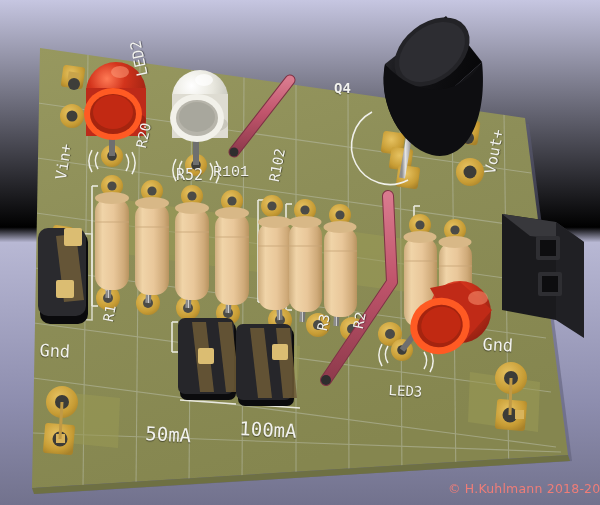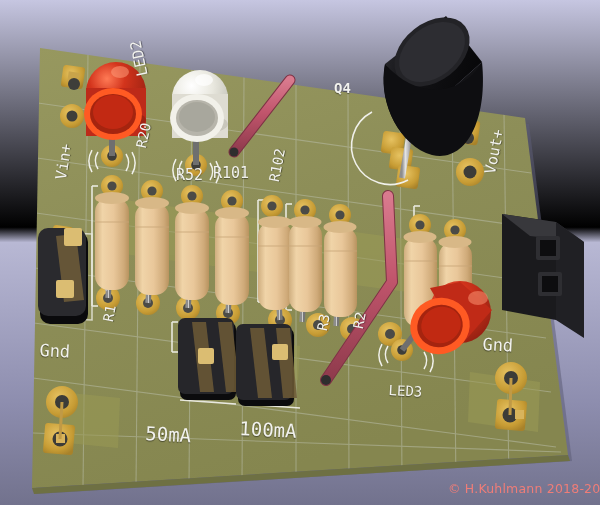--- a/index.html
+++ b/index.html
@@ -19,21 +19,21 @@
   
   .silk{
     position:absolute;color:#f2f2ee;
     font-family:"DejaVu Sans Mono","Liberation Mono",monospace;
     white-space:nowrap;text-shadow:0 1px 1px rgba(0,0,0,.45);
     pointer-events:none;
   }
   .s-led2 {left:134px;top:78px;font-size:15px;transform:rotate(-102deg);transform-origin:0 0;}
   .s-r20  {left:133px;top:146px;font-size:14px;transform:rotate(-78deg);transform-origin:0 0;}
   .s-r52  {left:176px;top:166px;font-size:15px;}
-  .s-r101 {left:213px;top:164px;font-size:15px;}
+  .s-r101 {left:213px;top:164px;font-size:15px;font-family:Liberation Mono, monospace;}
   .s-r102 {left:266px;top:180px;font-size:14px;transform:rotate(-79deg);transform-origin:0 0;}
   .s-q4   {left:334px;top:80px;font-size:14px;font-weight:bold;}
   .s-vin  {left:52px;top:178px;font-size:15px;transform:rotate(-81deg);transform-origin:0 0;}
   .s-vout {left:481px;top:172px;font-size:15px;transform:rotate(-79deg);transform-origin:0 0;}
   .s-gndL {left:40px;top:340px;font-size:17px;transform:rotate(3deg);transform-origin:0 0;}
   .s-gndR {left:483px;top:334px;font-size:17px;transform:rotate(3deg);transform-origin:0 0;}
   .s-r1   {left:100px;top:320px;font-size:14px;transform:rotate(-79deg);transform-origin:0 0;}
   .s-r3   {left:314px;top:329px;font-size:14px;transform:rotate(-79deg);transform-origin:0 0;}
   .s-r2   {left:350px;top:327px;font-size:14px;transform:rotate(-79deg);transform-origin:0 0;}
   .s-led3 {left:389px;top:382px;font-size:14px;transform:rotate(3deg);transform-origin:0 0;}

